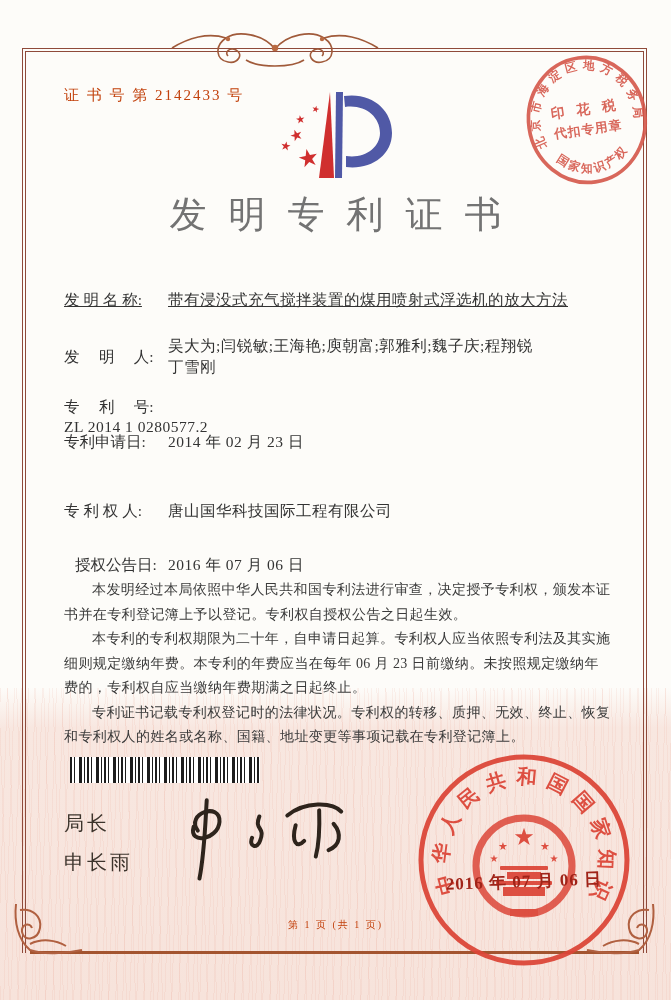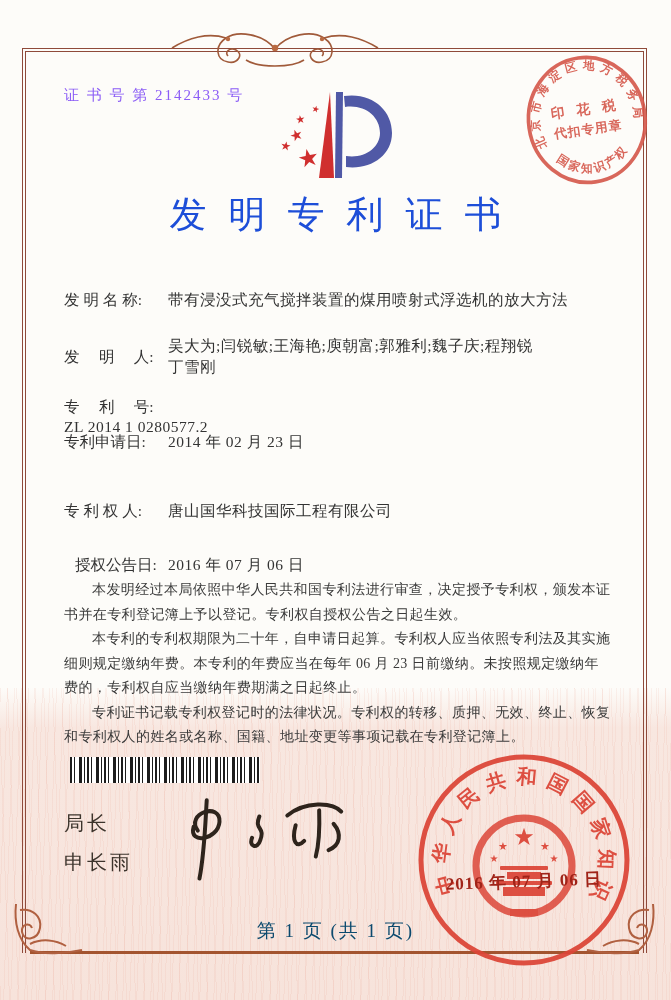--- a/index.html
+++ b/index.html
@@ -28,36 +28,36 @@
     position:absolute;left:30px;right:32px;top:951px;height:0;
     border-top:3px solid #a3542f;
   }
   .corner-flourish{position:absolute;width:72px;height:58px;}
   .corner-left{left:12px;top:900px;}
   .corner-right{right:14px;top:900px;transform:scaleX(-1);}
   .top-ornament{position:absolute;left:168px;top:26px;width:215px;height:46px;}
 
   .cert-no{
     position:absolute;left:64px;top:86px;
-    font-size:15px;letter-spacing:2px;color:#8b5cf6;
+    font-size:15px;letter-spacing:2px;color:#c2410c;
   }
   .logo{position:absolute;left:268px;top:78px;width:142px;height:116px;}
   .tax-stamp{position:absolute;left:518px;top:50px;width:138px;height:142px;transform:rotate(-8deg);opacity:.9;}
 
   .title{
     position:absolute;left:0;right:0;top:190px;text-align:center;
-    font-size:37px;color:#1d4ed8;letter-spacing:22px;text-indent:22px;
+    font-size:37px;color:#737373;letter-spacing:22px;text-indent:22px;
     font-weight:500;
   }
 
   .fields{position:absolute;left:64px;top:282px;width:545px;font-size:15.5px;color:#333;}
   .field-row{position:absolute;left:0;display:flex;}
   .field-label{display:inline-block;width:104px;white-space:pre;flex:none;}
   .field-value{letter-spacing:.5px;}
-  .row-name{top:8px;}
+  .row-name{top:8px;text-decoration:underline;}
   .row-inventors{top:54px;align-items:center;}
   .row-patentno{top:115px;flex-direction:column;}
   .row-appdate{top:150px;}
   .row-patentee{top:219px;}
   .row-grantdate{top:273px;text-align:center;}
 
   .body-text{
     position:absolute;left:64px;top:578px;width:548px;
     font-size:14px;line-height:24.5px;color:#3a3a3a;letter-spacing:.4px;
   }
@@ -78,21 +78,21 @@
   .main-seal{position:absolute;left:404px;top:740px;width:240px;height:240px;opacity:.94;}
   .seal-date{
     position:absolute;left:416px;top:870px;width:216px;text-align:center;
     font-size:17px;font-weight:bold;color:#a02318;letter-spacing:1px;
     transform:rotate(-2deg);
     font-family:"Liberation Serif","DejaVu Serif",serif;
   }
 
   .footer{
     position:absolute;left:0;right:0;top:918px;text-align:center;
-    font-size:19px;color:#0c4a6e;letter-spacing:2px;
+    font-size:10px;color:#c2410c;letter-spacing:2px;
   }
   .seal-ring-text{font-size:20px;font-weight:bold;letter-spacing:9px;fill:#dc4638;}
   .tax-arc-top{font-size:11px;font-weight:bold;letter-spacing:5px;fill:#d5574a;}
   .tax-arc-bottom{font-size:11px;font-weight:bold;letter-spacing:2px;fill:#d5574a;}
   .tax-center1{font-size:13px;font-weight:bold;fill:#d5574a;letter-spacing:4px;}
   .tax-center2{font-size:12px;font-weight:bold;fill:#d5574a;letter-spacing:1px;}
 </style>
 </head>
 <body>
 

